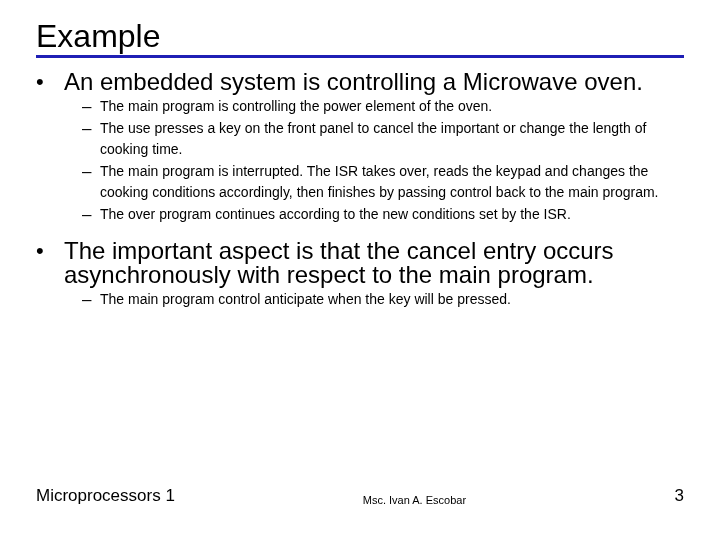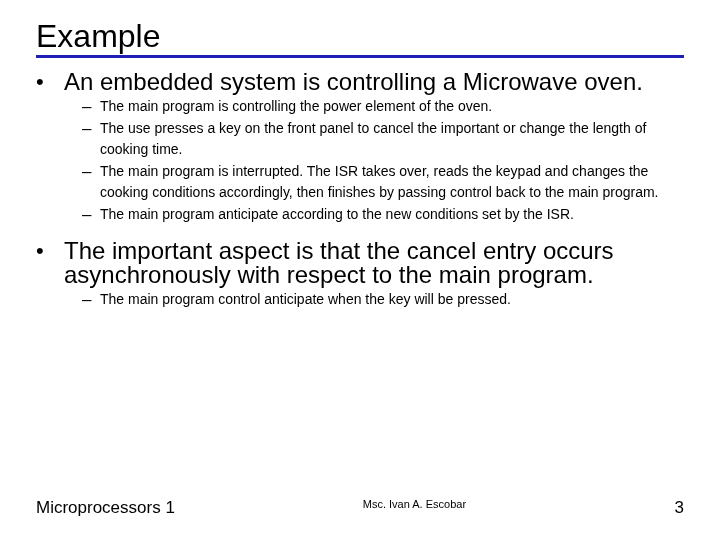--- a/index.html
+++ b/index.html
@@ -8,21 +8,21 @@
   .title { text-align: left; font-size: 32px; font-weight: 400; }
   .rule { border: none; border-top: 3px solid #1f1fb5; margin: 0 0 12px 0; }
   .bullets { list-style: none; }
   .lvl1 { display: flex; margin: 6px 0 2px 0; }
   .lvl1 .dot { width: 28px; flex: 0 0 28px; font-size: 22px; line-height: 24px; }
   .lvl1 .txt { font-size: 24px; line-height: 24px; }
   .lvl2-list { list-style: none; margin: 2px 0 14px 46px; }
   .lvl2 { display: flex; margin: 0 0 1px 0; }
   .lvl2 .dash { width: 18px; flex: 0 0 18px; font-size: 17px; line-height: 21px; }
   .lvl2 .txt { font-size: 14px; line-height: 21px; }
-  .footer { position: absolute; left: 36px; right: 36px; bottom: 22px; display: flex; align-items: flex-start; }
+  .footer { position: absolute; left: 36px; right: 36px; bottom: 34px; display: flex; align-items: flex-end; }
   .footer .left { font-size: 17px; font-weight: 400; }
   .footer .center { flex: 1; text-align: center; font-size: 11px; }
   .footer .right { font-size: 17px; width: 30px; text-align: right; }
 </style>
 </head>
 <body>
 
 <div class="slide">
   <h1 class="title">Example</h1>
   <hr class="rule">
@@ -40,21 +40,21 @@
       <li class="lvl2">
         <span class="dash">–</span>
         <span class="txt">The use presses a key on the front panel to cancel the important or change the length of cooking time.</span>
       </li>
       <li class="lvl2">
         <span class="dash">–</span>
         <span class="txt">The main program is interrupted. The ISR takes over, reads the keypad and changes the cooking conditions accordingly, then finishes by passing control back to the main program.</span>
       </li>
       <li class="lvl2">
         <span class="dash">–</span>
-        <span class="txt">The main program anticipate according to the new conditions set by the ISR.</span>
+        <span class="txt">The over program continues according to the new conditions set by the ISR.</span>
       </li>
     </ul>
 
     <li class="lvl1">
       <span class="dot">•</span>
       <span class="txt">The important aspect is that the cancel entry occurs asynchronously with respect to the main program.</span>
     </li>
     <ul class="lvl2-list">
       <li class="lvl2">
         <span class="dash">–</span>

